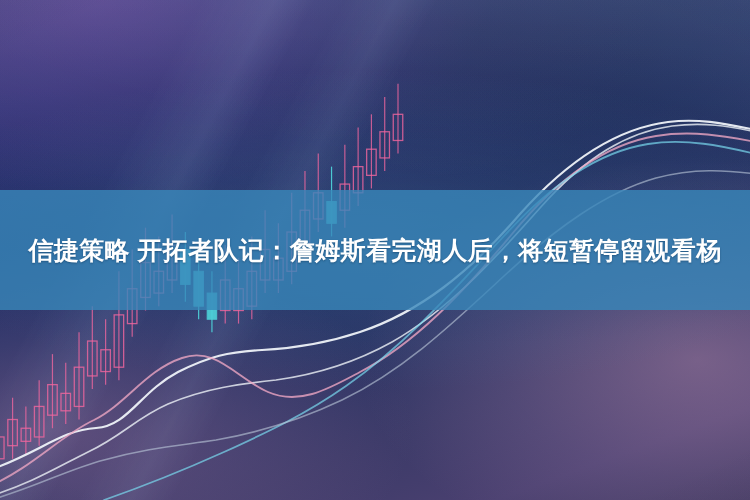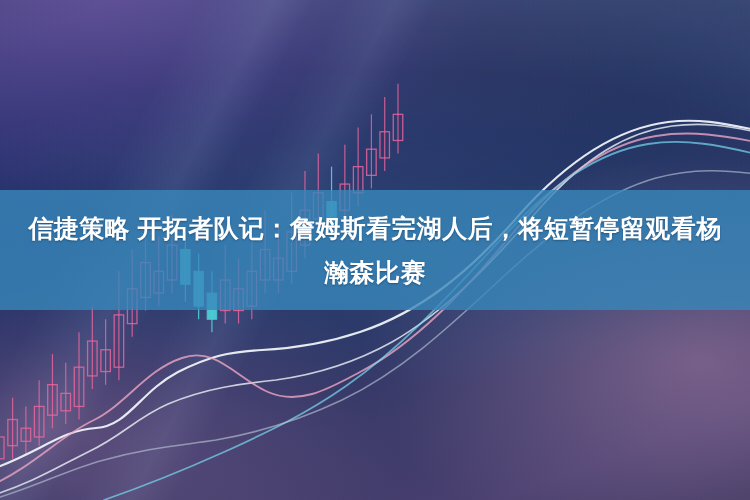--- a/index.html
+++ b/index.html
@@ -218,16 +218,15 @@
         <path d="M -10 486 C 34 466, 60 436, 94 420 C 126 404, 146 370, 182 358 C 216 346, 236 378, 268 392 C 300 406, 330 388, 360 372 C 414 344, 462 294, 512 234 C 558 178, 606 144, 656 136 C 692 130, 724 136, 756 142" fill="none" stroke="#f0a8c4" stroke-width="1.9" stroke-linecap="round" opacity="0.78"></path>
         <path d="M 104 500 C 150 484, 184 470, 224 452 C 268 432, 306 414, 346 386 C 406 344, 452 292, 504 236 C 552 184, 598 152, 648 144 C 686 138, 722 146, 756 154" fill="none" stroke="#79d9ee" stroke-width="1.8" stroke-linecap="round" opacity="0.7"></path>
         <path d="M -10 500 C 34 488, 66 470, 104 460 C 148 448, 176 446, 216 440 C 262 432, 300 420, 342 400 C 404 370, 452 324, 504 276 C 556 228, 606 192, 656 178 C 694 168, 726 170, 756 174" fill="none" stroke="#b9c6d8" stroke-width="1.6" stroke-linecap="round" opacity="0.62"></path>
       </g>
   </svg>
 
   <div class="bg-layer bg-vignette"></div>
 
   <div class="title-band">
     <div class="title-line">信捷策略 开拓者队记：詹姆斯看完湖人后，将短暂停留观看杨</div>
-    <div class="title-line">瀚森比赛</div>
   </div>
 
 </div>
 
 </body></html>

